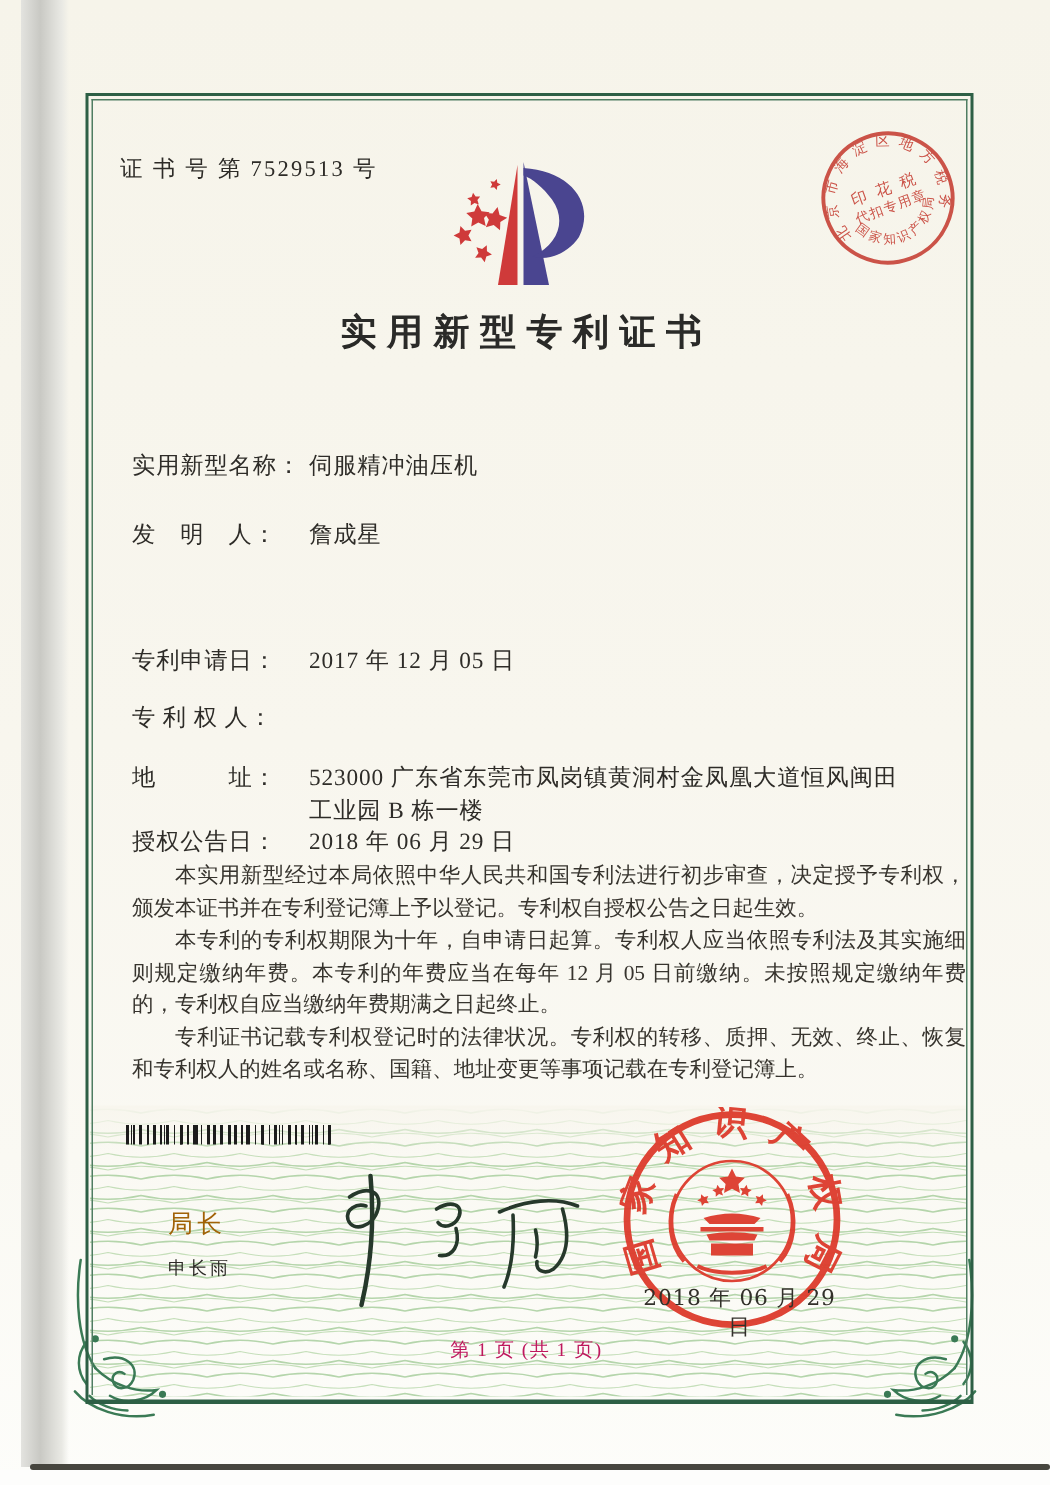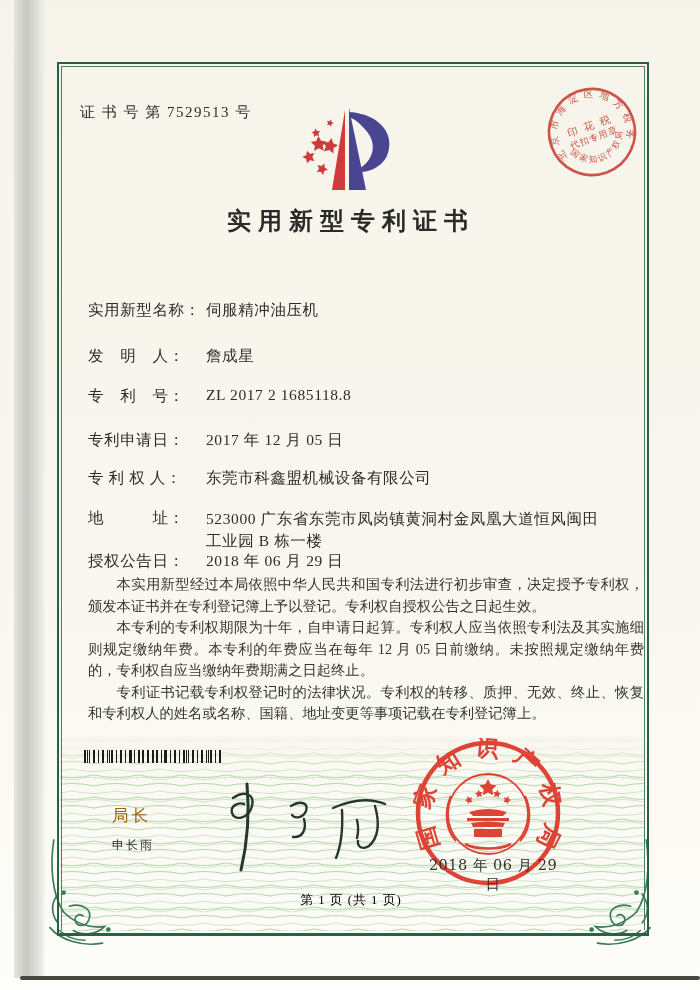--- a/index.html
+++ b/index.html
@@ -47,21 +47,21 @@
 
   .bureau-title{position:absolute;left:112px;top:805px;font-size:16.5px;letter-spacing:3px;color:#a16207;z-index:5;}
   .bureau-name{position:absolute;left:112px;top:837px;font-size:12px;letter-spacing:2px;color:#2c2a26;z-index:5;}
   .signature{position:absolute;left:205px;top:778px;width:190px;height:100px;z-index:4;}
 
   .seal{position:absolute;left:413px;top:738px;width:150px;height:150px;z-index:4;opacity:.95;}
   .seal-date{position:absolute;left:424px;top:856px;width:138px;text-align:center;z-index:5;
        font-size:14.5px;color:#32302a;letter-spacing:.5px;font-family:"DejaVu Serif","Liberation Serif",serif;}
 
   .footer{position:absolute;left:57px;top:892px;width:588px;text-align:center;
-       font-size:12.8px;color:#000000;letter-spacing:1px;z-index:5;}
+       font-size:12.8px;color:#be185d;letter-spacing:1px;z-index:5;}
 
   .ornament{position:absolute;width:88px;height:112px;z-index:5;}
   .ornament.left{left:40px;top:838px;}
   .ornament.right{left:572px;top:838px;transform:scaleX(-1);}
 </style>
 </head>
 <body>
 
 <div class="stage">
   <div class="paper"></div>
@@ -150,31 +150,26 @@
   <div class="title">实用新型专利证书</div>
 
   <div class="row" style="top:346px">
     <span class="lbl">发　明　人：</span>
     <span class="val">詹成星</span>
   </div>
   <div class="row" style="top:300px">
     <span class="lbl">实用新型名称：</span>
     <span class="val">伺服精冲油压机</span>
   </div>
-  <div class="row" style="top:386px">
-    <span class="lbl">专　利　号：</span>
-    <span class="val">ZL 2017 2 1685118.8</span>
-  </div>
   <div class="row" style="top:430px">
     <span class="lbl">专利申请日：</span>
     <span class="val">2017 年 12 月 05 日</span>
   </div>
   <div class="row" style="top:468px">
     <span class="lbl">专 利 权 人：</span>
-    <span class="val">东莞市科鑫盟机械设备有限公司</span>
   </div>
   <div class="row" style="top:508px">
     <span class="lbl">地　　　址：</span>
     <span class="val addr-val"><span>523000 广东省东莞市凤岗镇黄洞村金凤凰大道恒风闽田</span><br>
       <span>工业园 B 栋一楼</span></span>
   </div>
   <div class="row" style="top:551px">
     <span class="lbl">授权公告日：</span>
     <span class="val">2018 年 06 月 29 日</span>
   </div>

